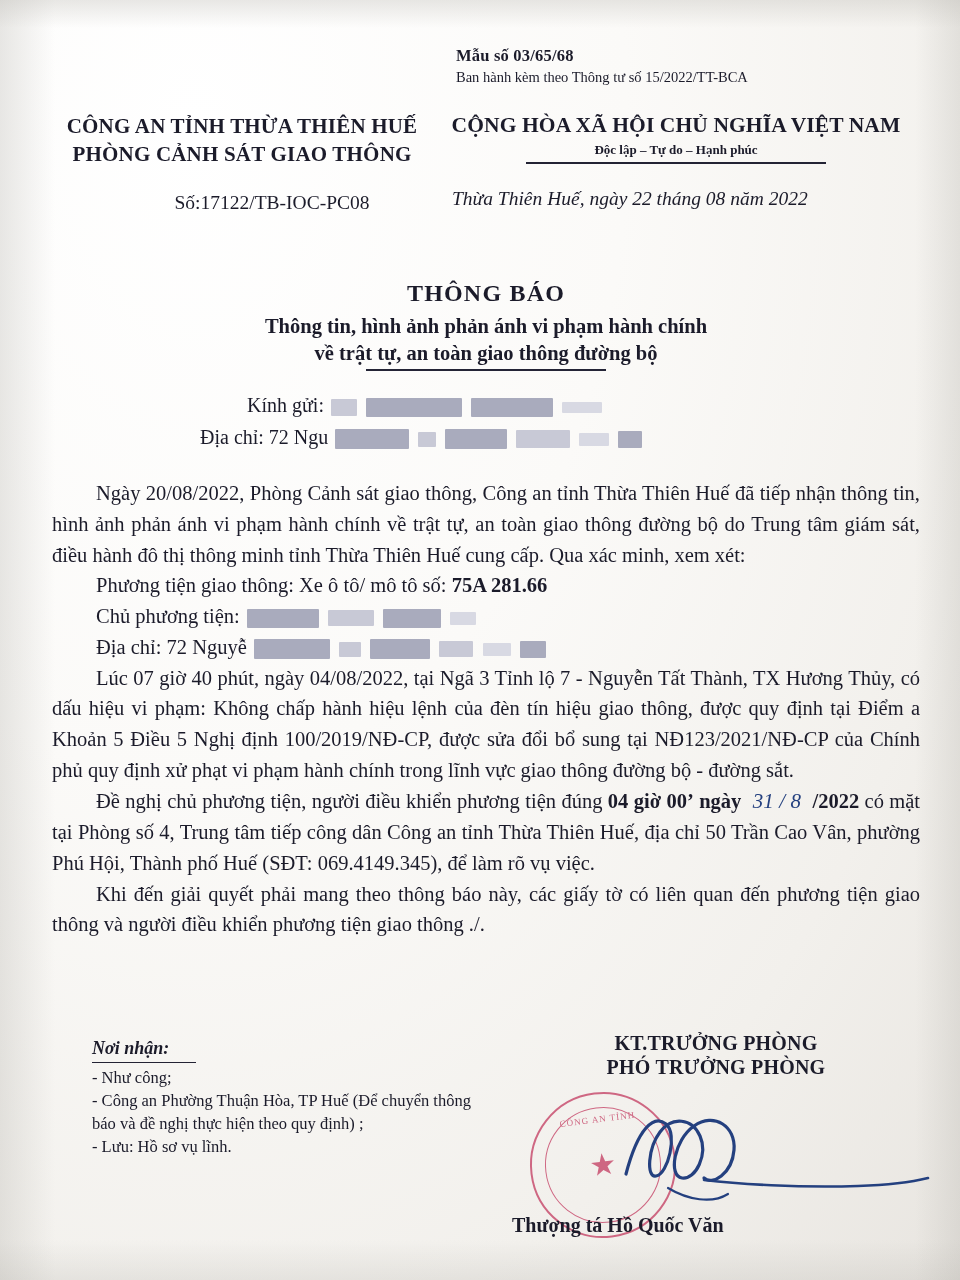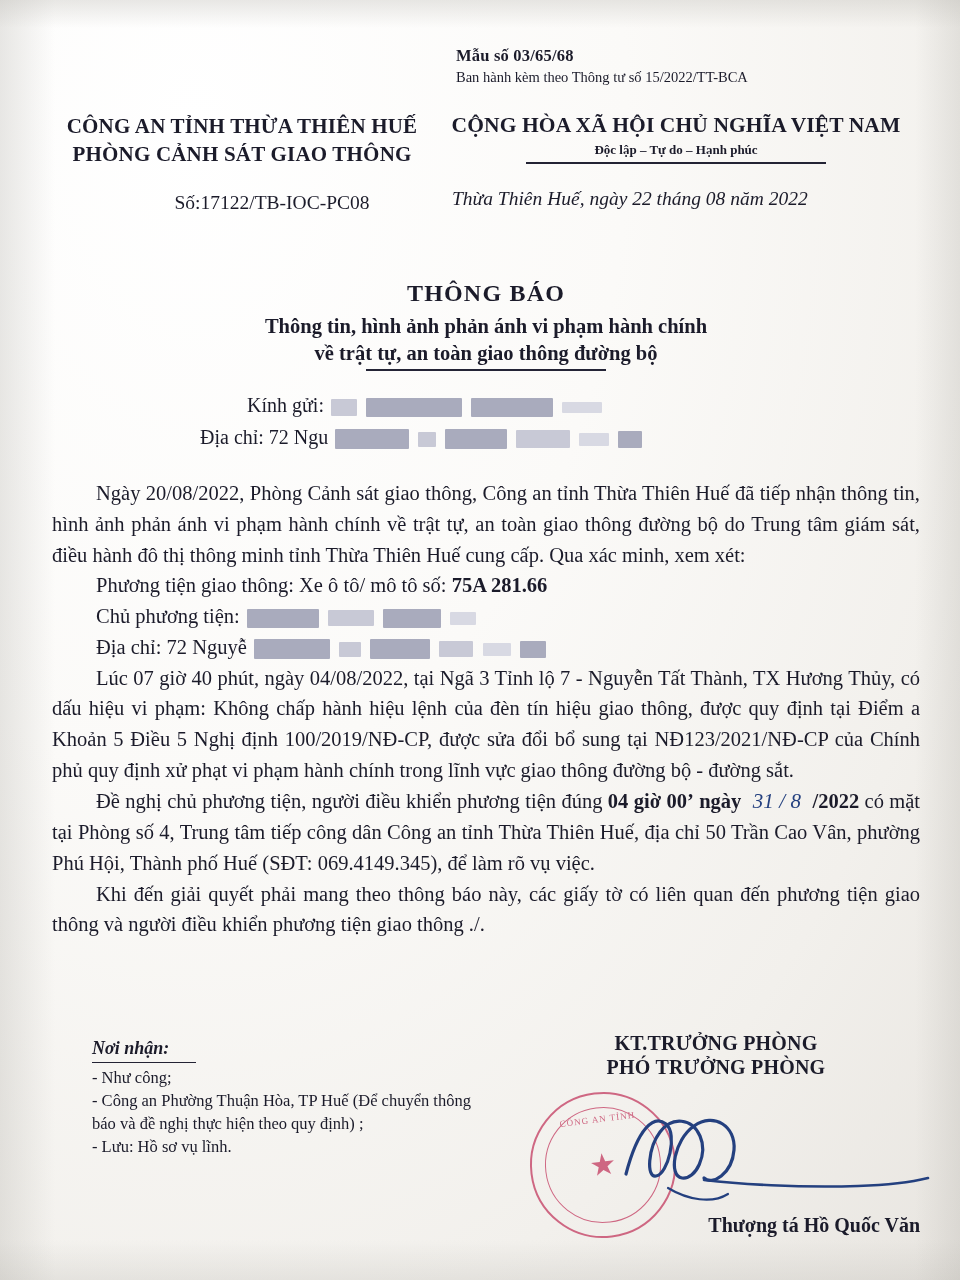--- a/index.html
+++ b/index.html
@@ -232,21 +232,21 @@
     font-size: 20px;
     font-weight: bold;
     letter-spacing: .2px;
     margin-top: 1px;
   }
   .sign-name {
     position: absolute;
     left: 460px;
     top: 1188px;
     width: 408px;
-    text-align: right;
+    text-align: left;
     font-size: 20px;
     font-weight: bold;
   }
 
   .stamp {
     position: absolute;
     left: 478px;
     top: 1066px;
     width: 142px;
     height: 142px;

